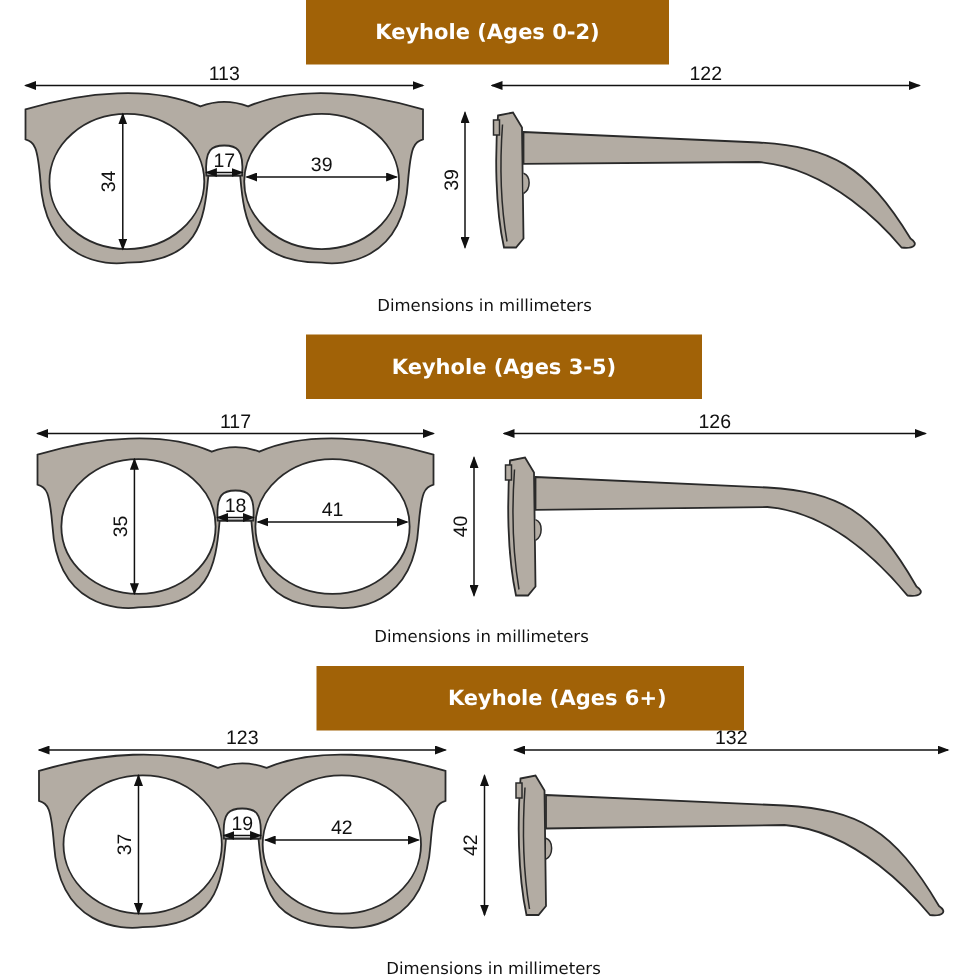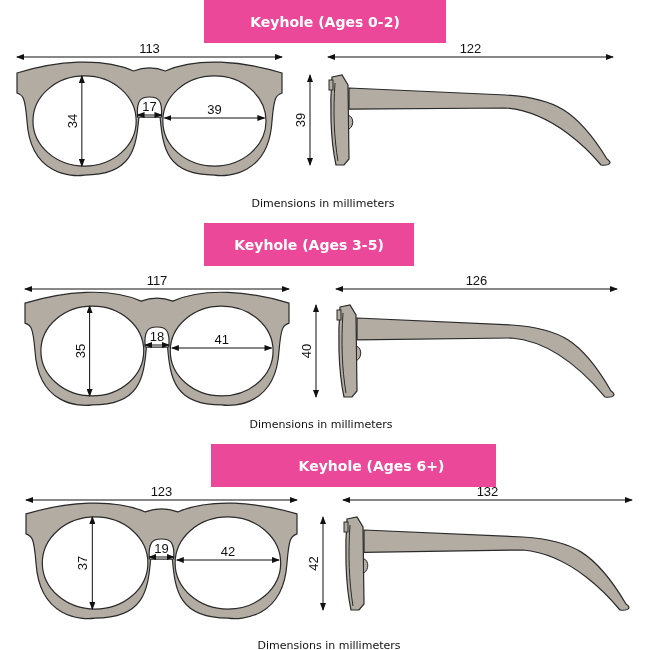--- a/index.html
+++ b/index.html
@@ -1,17 +1,17 @@
 <!DOCTYPE html>
 <html><head>
 <meta charset="utf-8">
 <style>
   html,body{margin:0;padding:0;background:#ffffff;}
   body{width:650px;height:650px;position:relative;overflow:hidden;font-family:"Liberation Sans",sans-serif;}
-  .banner{position:absolute;height:43px;background:#ec4899;color:#fff;font-weight:bold;font-size:14px;display:flex;align-items:center;justify-content:center;font-family:"DejaVu Sans",sans-serif;}
+  .banner{position:absolute;height:43px;background:#a16207;color:#fff;font-weight:bold;font-size:14px;display:flex;align-items:center;justify-content:center;font-family:"DejaVu Sans",sans-serif;}
   .caption{position:absolute;font-size:11px;color:#111;font-family:"DejaVu Sans",sans-serif;transform:translateX(-50%);white-space:nowrap;}
   svg.diag{position:absolute;left:0;overflow:visible;}
   .dimtxt{font-family:"Liberation Sans",sans-serif;font-size:13px;fill:#111;}
 </style>
 </head>
 <body>
 
 <div id="root">
     <div class="banner" style="left: 204px; top: 0px; width: 242px;">Keyhole (Ages 0-2)</div>
     <div class="caption" style="left: 323px; top: 197px;">Dimensions in millimeters</div>
@@ -50,21 +50,21 @@
       <text x="305" y="120" text-anchor="middle" class="dimtxt" transform="rotate(-90 305 120)">39</text>
       <g>
         <path d="M332,77 L342,75 L348,85 L349,159 L344,165 L336,165 C330,138 330,102 332,77 Z" fill="#b3aca3" stroke="#2a2a2a" stroke-width="1.2"></path>
         <path d="M335,83 C333,111 334,138 338,161" fill="none" stroke="#2a2a2a" stroke-width="1"></path>
         <rect x="329" y="80" width="4" height="10" fill="#b3aca3" stroke="#2a2a2a" stroke-width="1"></rect>
         <path d="M349,115.5 C354,117.3 354,126.3 349,129" fill="#b3aca3" stroke="#2a2a2a" stroke-width="1"></path>
         <path d="M349,88 L505.75,95 C554.2,98 577,110 607,159
     C613,163 609,166 601,165 C591,153 554.2,112 505.75,108 L349,109.2 Z" fill="#b3aca3" stroke="#2a2a2a" stroke-width="1.2"></path>
       </g>
     </svg>
-    <div class="banner" style="left: 204px; top: 223px; width: 210px;">Keyhole (Ages 3-5)</div>
+    <div class="banner" style="left: 204px; top: 223px; width: 264px;">Keyhole (Ages 3-5)</div>
     <div class="caption" style="left: 321px; top: 418px;">Dimensions in millimeters</div>
     <svg class="diag" width="650" height="650" viewBox="0 0 650 650" style="top: 0px;">
       <defs>
         <marker id="arr1" markerWidth="8" markerHeight="6" refX="7" refY="3" orient="auto-start-reverse" markerUnits="userSpaceOnUse">
           <path d="M0,0 L8,3 L0,6 Z" fill="#111111"></path>
         </marker>
       </defs>
       <line x1="25" y1="289" x2="289" y2="289" stroke="#111111" stroke-width="1" marker-start="url(#arr1)" marker-end="url(#arr1)"></line>
       <text x="157" y="285" text-anchor="middle" class="dimtxt">117</text>
       <g>

